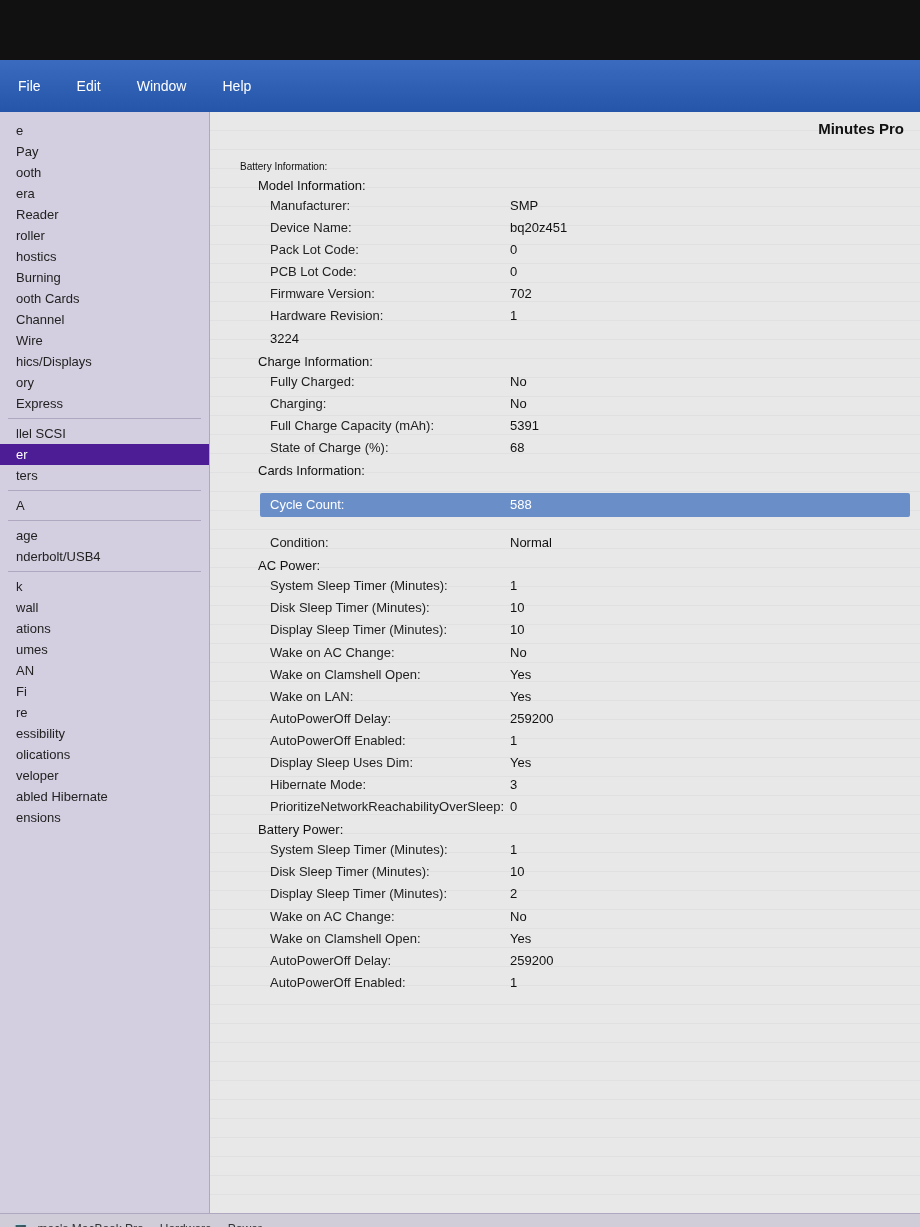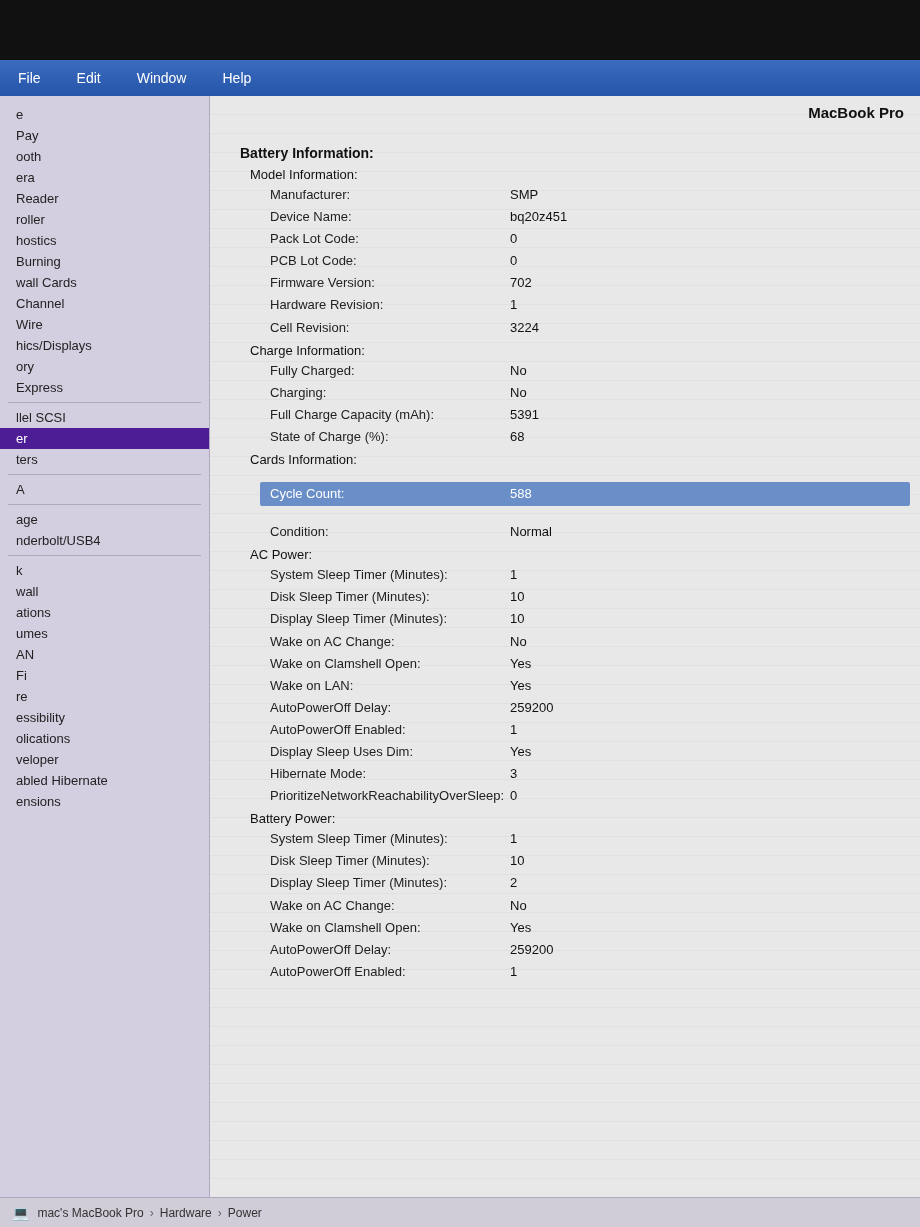--- a/index.html
+++ b/index.html
@@ -13,21 +13,21 @@
     }
 
     
     .top-bar {
       height: 60px;
       background: #111;
     }
 
     
     .menu-bar {
-      height: 36px;
+      height: 52px;
       background: linear-gradient(to bottom, #3a6bbf, #2555a8);
       display: flex;
       align-items: center;
       padding: 0 10px;
       gap: 20px;
     }
     .menu-item {
       color: white;
       font-size: 14px;
       font-weight: 500;
@@ -95,22 +95,22 @@
       font-weight: bold;
       color: #111;
     }
 
     .content-body {
       padding: 10px 20px 20px 30px;
     }
 
     
     .section-header {
-      font-size: 14px;
-      font-weight: bold;
+      font-size: 10px;
+      font-weight: normal;
       color: #111;
       margin-bottom: 6px;
       margin-top: 10px;
     }
 
     
     .info-group {
       margin-left: 10px;
       margin-bottom: 4px;
     }
@@ -133,20 +133,21 @@
     .info-value {
       color: #111;
       font-weight: 400;
     }
     .group-label {
       font-size: 13px;
       font-weight: 500;
       color: #111;
       margin-bottom: 2px;
       margin-top: 2px;
+      margin-left: 8px;
     }
 
     
     .highlight-row {
       background: #6a8fc8;
       color: white;
       margin: 15px -10px;
       padding: 1px 10px;
       border-radius: 2px;
     }
@@ -192,21 +193,21 @@
 
   <div class="sidebar">
     <div class="sidebar-item">e</div>
     <div class="sidebar-item">Pay</div>
     <div class="sidebar-item">ooth</div>
     <div class="sidebar-item">era</div>
     <div class="sidebar-item">Reader</div>
     <div class="sidebar-item">roller</div>
     <div class="sidebar-item">hostics</div>
     <div class="sidebar-item">Burning</div>
-    <div class="sidebar-item">wall Cards</div>
+    <div class="sidebar-item">ooth Cards</div>
     <div class="sidebar-item">Channel</div>
     <div class="sidebar-item">Wire</div>
     <div class="sidebar-item">hics/Displays</div>
     <div class="sidebar-item">ory</div>
     <div class="sidebar-item">Express</div>
     <div class="sidebar-divider"></div>
     <div class="sidebar-item">llel SCSI</div>
     <div class="sidebar-item selected">er</div>
     <div class="sidebar-item">ters</div>
     <div class="sidebar-divider"></div>
@@ -224,21 +225,21 @@
     <div class="sidebar-item">re</div>
     <div class="sidebar-item">essibility</div>
     <div class="sidebar-item">olications</div>
     <div class="sidebar-item">veloper</div>
     <div class="sidebar-item">abled Hibernate</div>
     <div class="sidebar-item">ensions</div>
   </div>
 
   <div class="content-area">
     <div class="content-title-bar">
-      <span class="device-name">MacBook Pro</span>
+      <span class="device-name">Minutes Pro</span>
     </div>
 
     <div class="content-body">
 
       <div class="section-header">Battery Information:</div>
 
       <div class="info-group">
         <div class="group-label">Model Information:</div>
         <div class="info-subgroup">
           <div class="info-row">
@@ -259,21 +260,20 @@
           </div>
           <div class="info-row">
             <span class="info-label sub">Firmware Version:</span>
             <span class="info-value">702</span>
           </div>
           <div class="info-row">
             <span class="info-label sub">Hardware Revision:</span>
             <span class="info-value">1</span>
           </div>
           <div class="info-row">
-            <span class="info-label sub">Cell Revision:</span>
             <span class="info-value">3224</span>
           </div>
         </div>
       </div>
 
       <div class="info-group">
         <div class="group-label">Charge Information:</div>
         <div class="info-subgroup">
           <div class="info-row">
             <span class="info-label sub">Fully Charged:</span>

